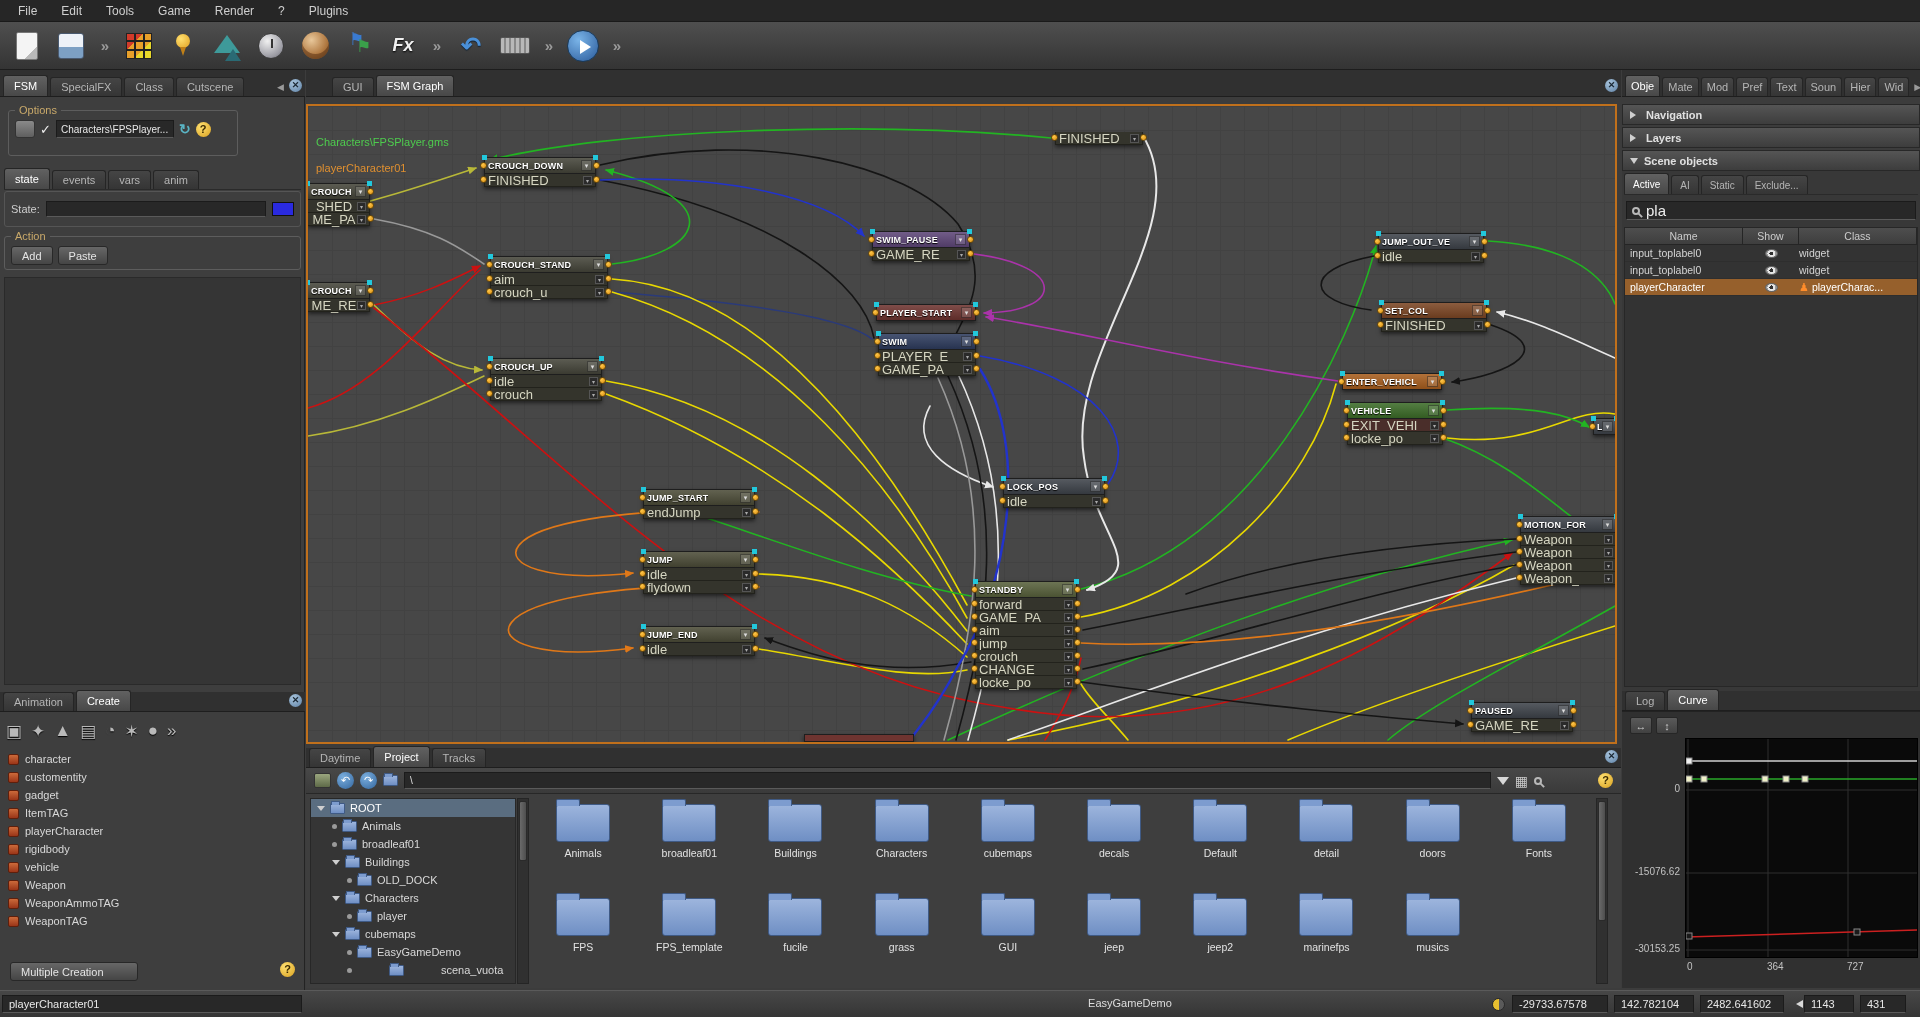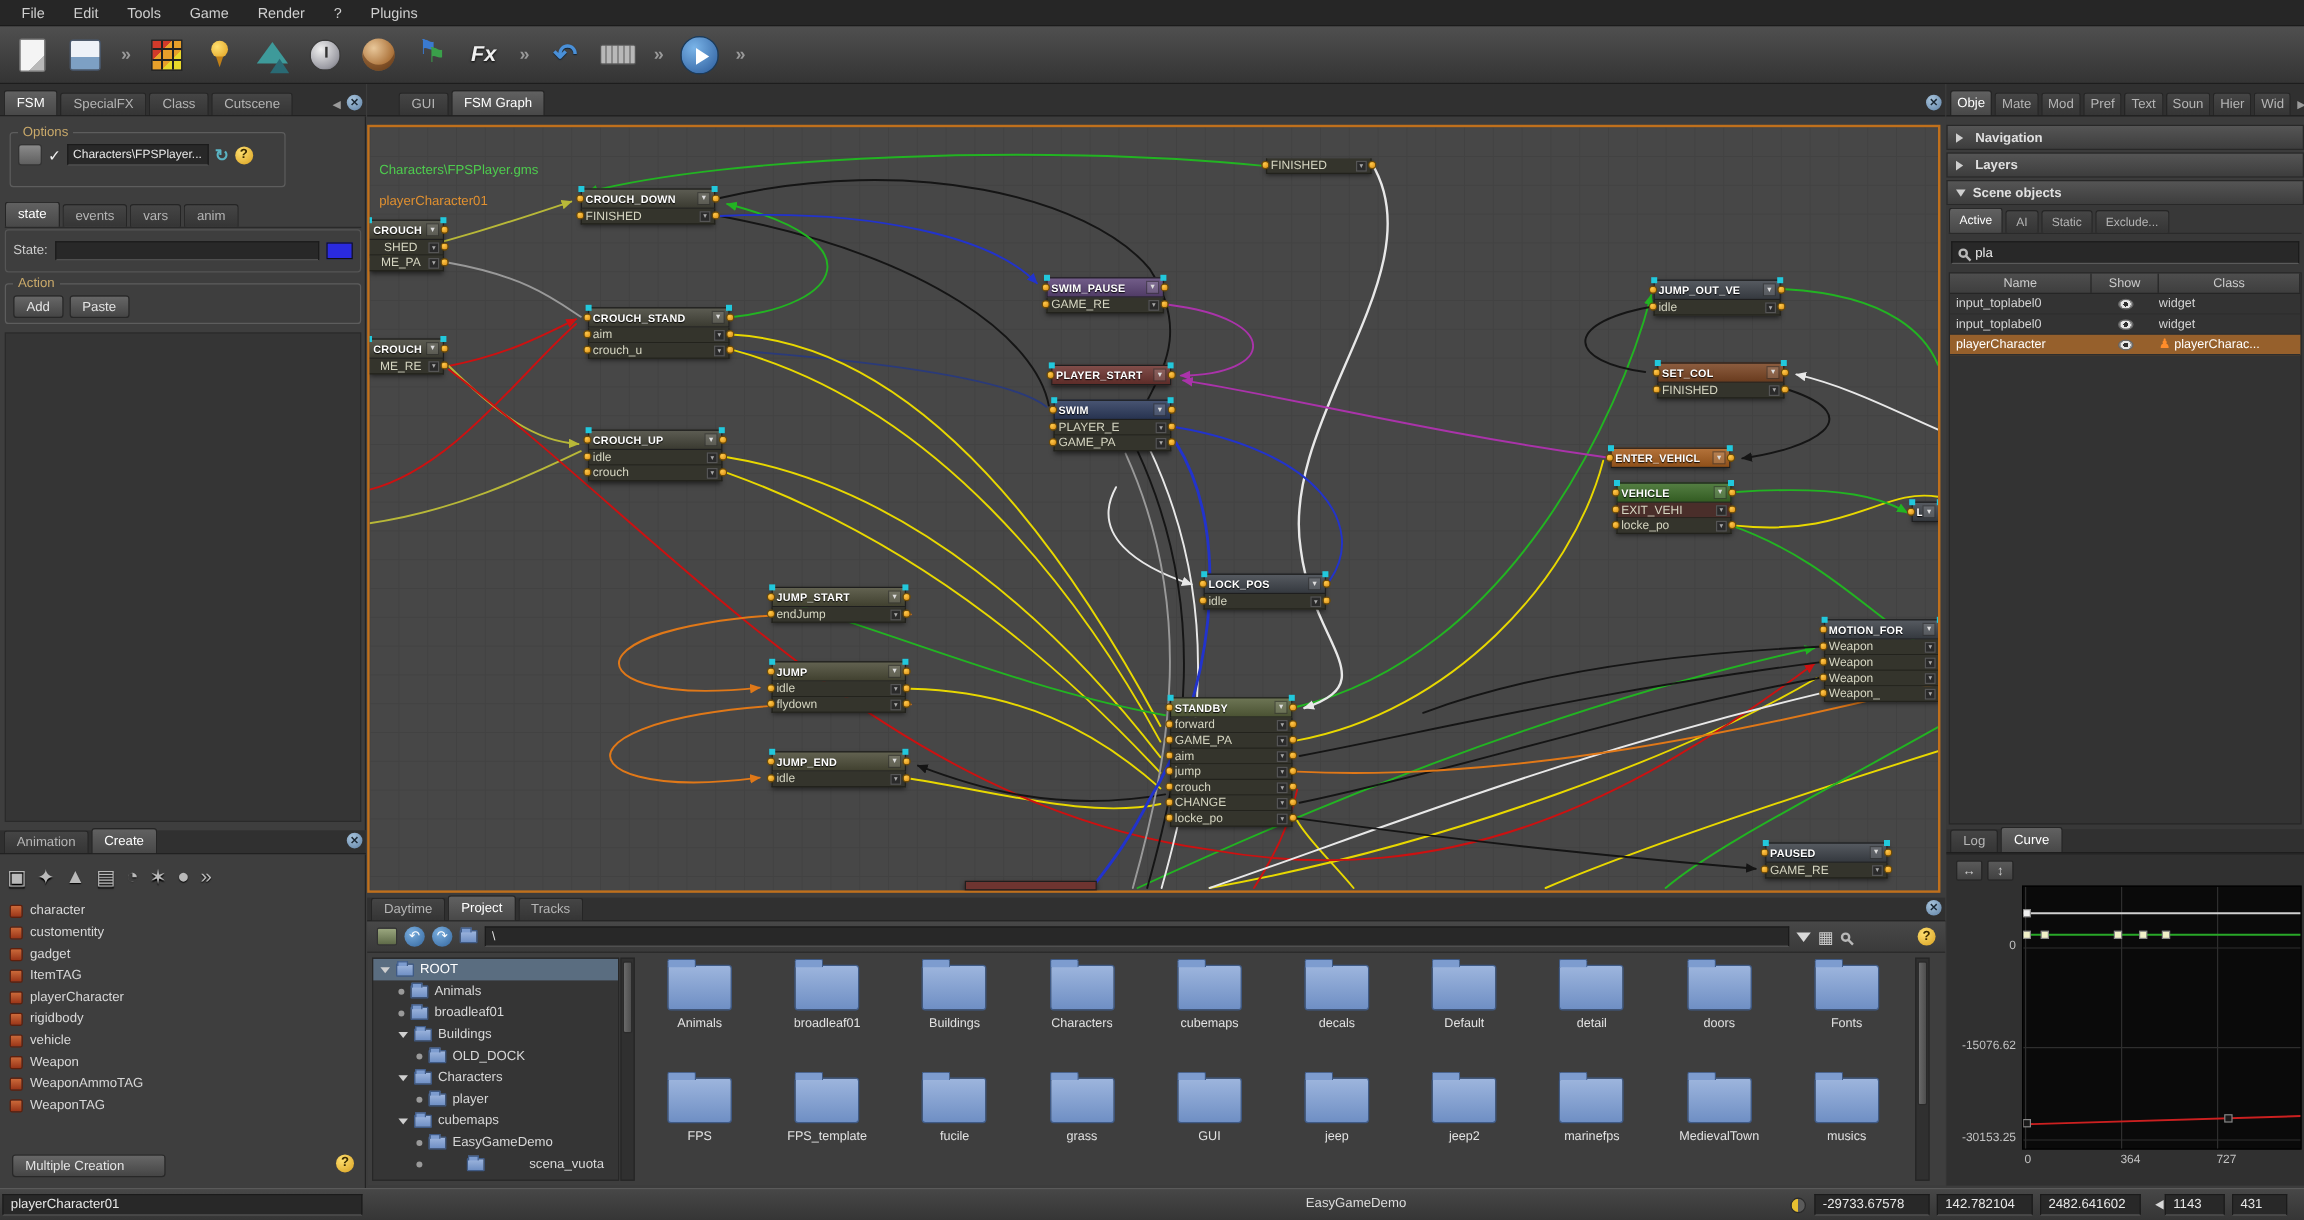--- a/index.html
+++ b/index.html
@@ -100,21 +100,21 @@
 
   .gnode{position:absolute;box-shadow:0 2px 4px rgba(0,0,0,.55);}
   .ntitle{position:relative;height:17px;display:flex;align-items:center;padding:0 3px;border:1px solid #1e1e1e;}
   .ntx{color:#fff;font-size:9px;font-weight:bold;letter-spacing:.2px;text-shadow:0 1px 1px #000;white-space:nowrap;overflow:hidden;}
   .ndd{margin-left:auto;width:11px;height:11px;background:rgba(255,255,255,.14);border:1px solid rgba(0,0,0,.4);color:#ddd;font-size:7px;line-height:10px;text-align:center;flex:none;}
   .ndd::after{content:"▾";}
   .hndl{position:absolute;width:5px;height:5px;background:#22c8dc;top:-3px;z-index:4;}
   .hndl.l{left:-3px;} .hndl.r{right:-3px;}
   .nrow{position:relative;height:13px;background:#34342c;border:1px solid #22221c;border-top:none;display:flex;align-items:center;padding:0 3px;}
   .nrow.dark{background:#4a2e2a;}
-  .rtx{color:#d6d6c2;font-size:10px;white-space:nowrap;overflow:hidden;}
+  .rtx{color:#d6d6c2;font-size:13px;white-space:nowrap;overflow:hidden;}
   .nrow .rdd{margin-left:auto;width:9px;height:9px;background:#2a2a2a;border:1px solid #555;color:#aaa;font-size:6px;line-height:8px;text-align:center;flex:none;}
   .nrow .rdd::after{content:"▾";}
   .pdot{position:absolute;width:7px;height:7px;border-radius:50%;background:radial-gradient(circle at 35% 30%,#ffc84a,#d88a10);border:1px solid #6a4a08;top:50%;margin-top:-4px;z-index:4;}
   .pdot.l{left:-5px;} .pdot.r{right:-5px;}
   .clip-left .ntitle,.clip-left .nrow{border-left:none;}
   .clip-left .rtx{margin-left:auto;}
 
   #project-tabs{left:0;top:678px;width:1315px;height:20px;}
   #project-panel{position:absolute;left:0;top:698px;width:1315px;height:220px;background:#3e3e3e;}
   #project-toolbar{position:absolute;left:0;top:0;width:1315px;height:26px;background:linear-gradient(#484848,#3a3a3a);border-bottom:1px solid #272727;display:flex;align-items:center;gap:6px;padding:0 8px;}
@@ -145,21 +145,21 @@
   #right-col{position:absolute;left:1622px;top:70px;width:298px;height:920px;background:#3c3c3c;}
   #right-tabs{left:0;top:0;width:298px;height:27px;position:absolute;}
   #right-tabs .tab{padding:0 5px;}
   .secbar{position:absolute;left:0;width:298px;height:21px;background:linear-gradient(#555,#3d3d3d);border:1px solid #282828;display:flex;align-items:center;gap:6px;padding:0 7px;font-size:11px;font-weight:bold;color:#e0e0e0;}
   .tri-r{width:0;height:0;border:4px solid transparent;border-left:6px solid #cfcfcf;}
   .tri-dn{width:0;height:0;border:4px solid transparent;border-top:6px solid #cfcfcf;margin-top:4px;}
   #scene-body{position:absolute;left:0;top:101px;width:298px;height:520px;background:#383838;}
   #scene-subtabs{position:absolute;left:2px;top:4px;width:294px;height:20px;background:transparent;display:flex;align-items:flex-end;gap:2px;border-bottom:1px solid #2a2a2a;}
   #scene-subtabs .tab{padding:0 8px;font-size:10px;}
   #scene-search{position:absolute;left:4px;top:30px;width:290px;height:19px;display:flex;align-items:center;padding:0 5px;}
-  #scene-search input{background:transparent;border:none;outline:none;color:#eee;font-size:11px;width:200px;}
+  #scene-search input{background:transparent;border:none;outline:none;color:#eee;font-size:15px;width:200px;}
   #scene-table{position:absolute;left:2px;top:56px;width:294px;height:460px;background:#333;border:1px solid #272727;}
   .shead{display:flex;height:17px;background:linear-gradient(#4e4e4e,#3e3e3e);border-bottom:1px solid #252525;color:#ccc;font-size:10.5px;}
   .shead>div{border-right:1px solid #252525;display:flex;align-items:center;justify-content:center;}
   .srow{display:flex;height:17px;align-items:center;color:#d4d4d4;font-size:10.5px;border-bottom:1px solid #2e2e2e;}
   .srow.selected{background:#96602c;color:#fff;}
   .c-name{width:118px;padding-left:5px;overflow:hidden;white-space:nowrap;}
   .c-show{width:56px;display:flex;justify-content:center;}
   .c-class{flex:1;overflow:hidden;white-space:nowrap;display:flex;align-items:center;gap:3px;}
   .eye{width:13px;height:9px;border-radius:50%;background:radial-gradient(circle,#303030 0 2px,#e6e6e6 2px 4px,#9a9a9a 4px);border:1px solid #666;}
   .person-ic{color:#ff8c2a;font-size:11px;line-height:10px;}
@@ -972,24 +972,20 @@
           <div class="fcell">
             <span class="folder"></span>
             <span class="flabel">jeep2</span>
           </div>
           <div class="fcell">
             <span class="folder"></span>
             <span class="flabel">marinefps</span>
           </div>
           <div class="fcell">
             <span class="folder"></span>
-            <span class="flabel">MedievalTown</span>
-          </div>
-          <div class="fcell">
-            <span class="folder"></span>
             <span class="flabel">musics</span>
           </div>
         </div>
       <div class="vscroll" style="left:1290px;top:30px;height:186px;">
         <div class="vthumb" style="top:2px;height:120px;"></div>
       </div>
     </div>
   </div>
 
   <div id="right-col">

